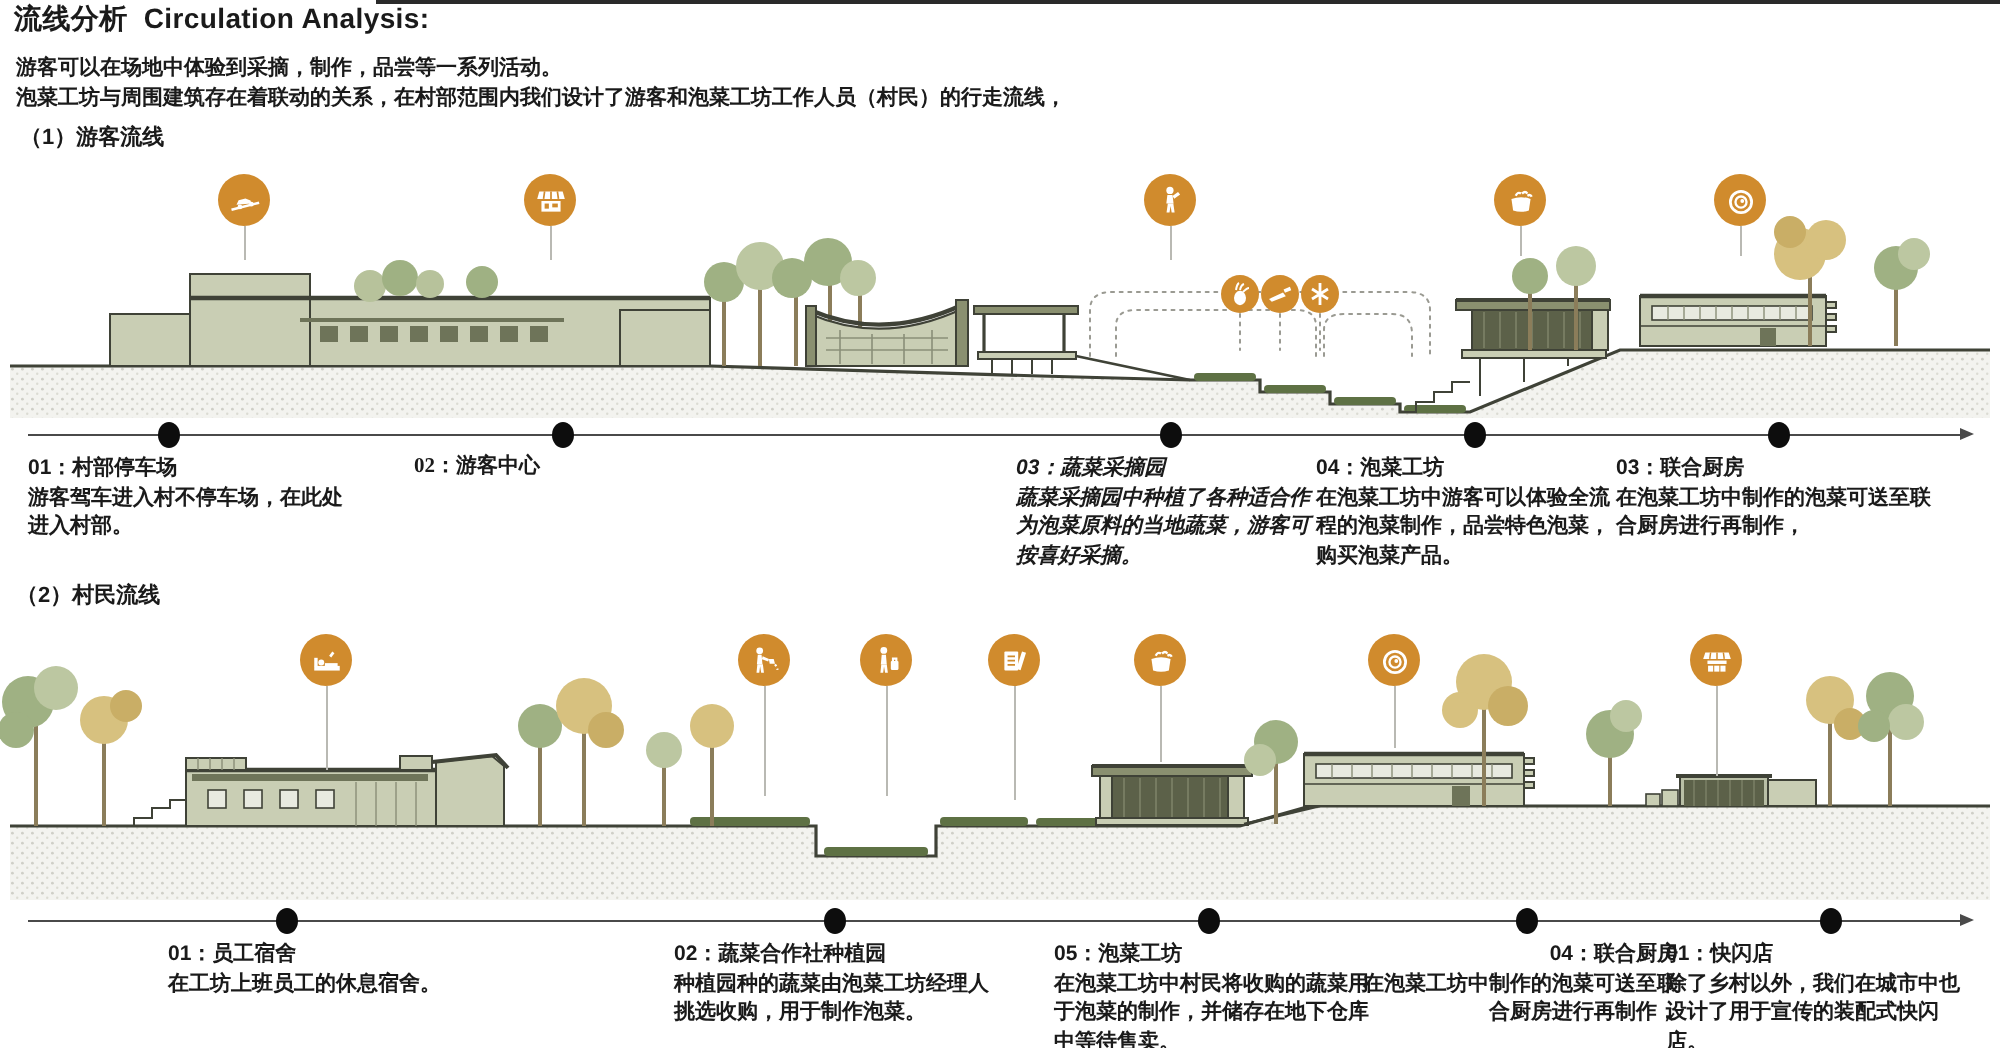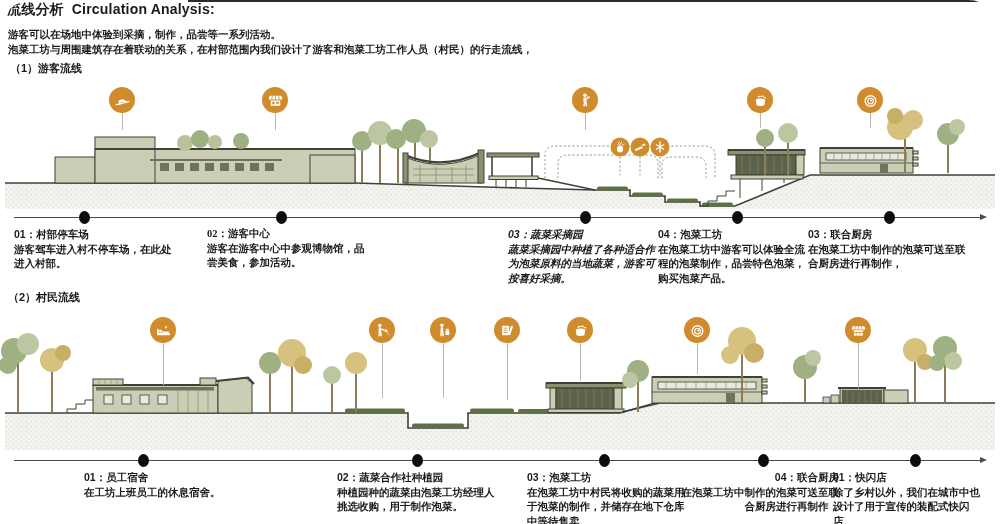--- a/index.html
+++ b/index.html
@@ -1,17 +1,17 @@
 <!DOCTYPE html>
 <html><head>
 <meta charset="utf-8">
 <style>
   html,body{margin:0;padding:0;background:#fff;}
   .canvas{position:relative;width:1000px;height:524px;background:#fff;overflow:hidden;
-          font-family:"Liberation Sans","DejaVu Sans",sans-serif;color:#1a1a1a;border-radius:32px;}
+          font-family:"Liberation Sans","DejaVu Sans",sans-serif;color:#1a1a1a;}
   .topline{position:absolute;left:188px;top:0;width:812px;height:2px;background:#2a2a2a;}
   .title{position:absolute;left:7px;top:1px;font-size:14px;font-weight:700;letter-spacing:.2px;}
   .title .en{margin-left:8px;}
   .intro{position:absolute;left:8px;top:27px;font-size:10.5px;font-weight:600;line-height:14.5px;white-space:nowrap;}
   .seclabel{position:absolute;font-size:11px;font-weight:600;}
   .sec1{left:10px;top:61px;}
   .sec2{left:8px;top:290px;}
 
   .elev{position:absolute;left:0;}
   .elev-top{top:83px;}
@@ -291,21 +291,20 @@
     <div class="tdot" style="left:737px"></div>
     <div class="tdot" style="left:889px"></div>
   </div>
 
   <div class="stop" style="left:14px;top:227px;width:160px;">
     <div class="t">01：村部停车场</div>
     <div class="d">游客驾车进入村不停车场，在此处进入村部。</div>
   </div>
   <div class="stop" style="left:207px;top:227px;width:160px;font-family:Liberation Serif, serif;">
     <div class="t">02：游客中心</div>
-    <div class="d">游客在游客中心中参观博物馆，品尝美食，参加活动。</div>
   </div>
   <div class="stop" style="left:508px;top:227px;width:155px;font-style:italic;">
     <div class="t">03：蔬菜采摘园</div>
     <div class="d">蔬菜采摘园中种植了各种适合作为泡菜原料的当地蔬菜，游客可按喜好采摘。</div>
   </div>
   <div class="stop" style="left:658px;top:227px;width:155px;">
     <div class="t">04：泡菜工坊</div>
     <div class="d">在泡菜工坊中游客可以体验全流程的泡菜制作，品尝特色泡菜，购买泡菜产品。</div>
   </div>
   <div class="stop" style="left:808px;top:227px;width:162px;">
@@ -552,21 +551,21 @@
 
   <div class="stop" style="left:84px;top:470px;width:180px;">
     <div class="t">01：员工宿舍</div>
     <div class="d">在工坊上班员工的休息宿舍。</div>
   </div>
   <div class="stop" style="left:337px;top:470px;width:158px;">
     <div class="t">02：蔬菜合作社种植园</div>
     <div class="d">种植园种的蔬菜由泡菜工坊经理人挑选收购，用于制作泡菜。</div>
   </div>
   <div class="stop" style="left:527px;top:470px;width:158px;">
-    <div class="t">03：泡菜工坊</div>
+    <div class="t">05：泡菜工坊</div>
     <div class="d">在泡菜工坊中村民将收购的蔬菜用于泡菜的制作，并储存在地下仓库中等待售卖。</div>
   </div>
   <div class="stop" style="left:677px;top:470px;width:162px;text-align:right;">
     <div class="t">04：联合厨房</div>
     <div class="d">在泡菜工坊中制作的泡菜可送至联合厨房进行再制作，</div>
   </div>
   <div class="stop" style="left:833px;top:470px;width:152px;">
     <div class="t">01：快闪店</div>
     <div class="d">除了乡村以外，我们在城市中也设计了用于宣传的装配式快闪店。</div>
   </div>

